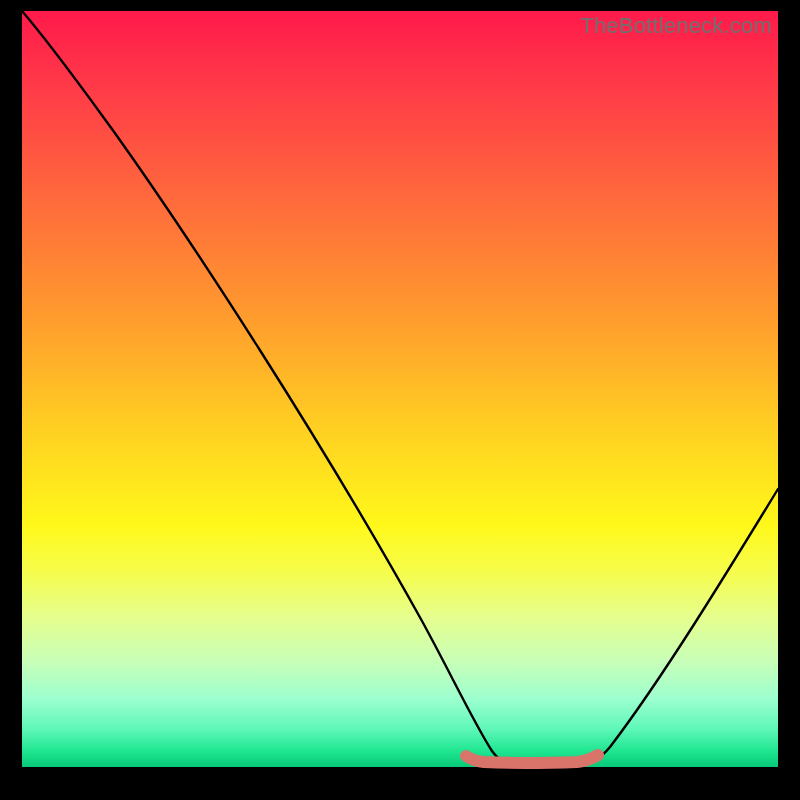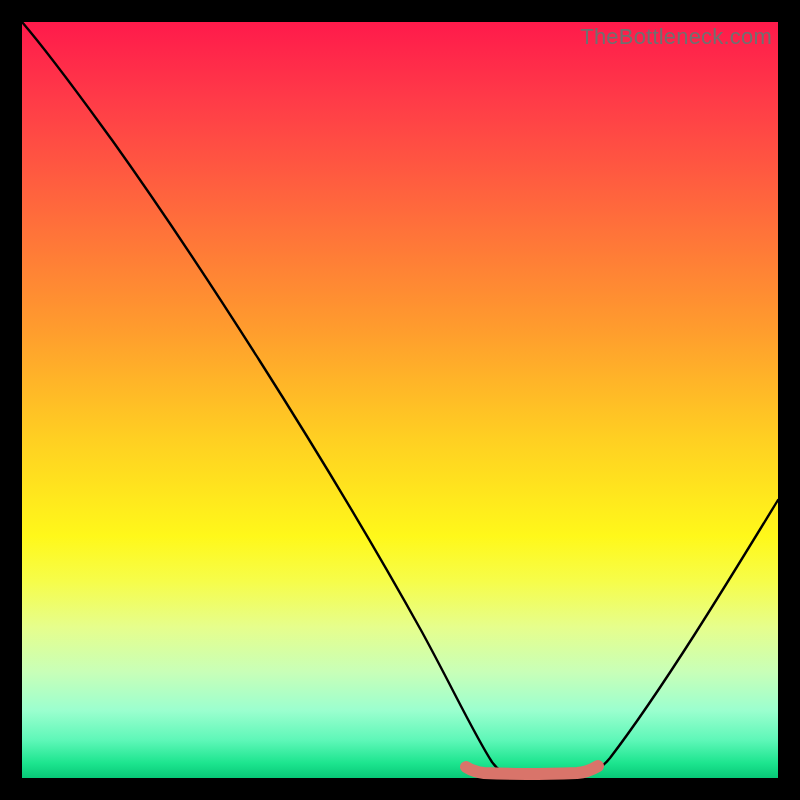--- a/index.html
+++ b/index.html
@@ -7,21 +7,21 @@
     padding: 0;
     width: 800px;
     height: 800px;
     background: #000;
     overflow: hidden;
     font-family: Arial, Helvetica, sans-serif;
   }
   .frame {
     position: absolute;
     left: 22px;
-    top: 22px;
+    top: 11px;
     width: 756px;
     height: 756px;
     background: #86efac;
   }
   .plot {
     position: absolute;
     left: 0;
     top: 0;
     width: 756px;
     height: 756px;

